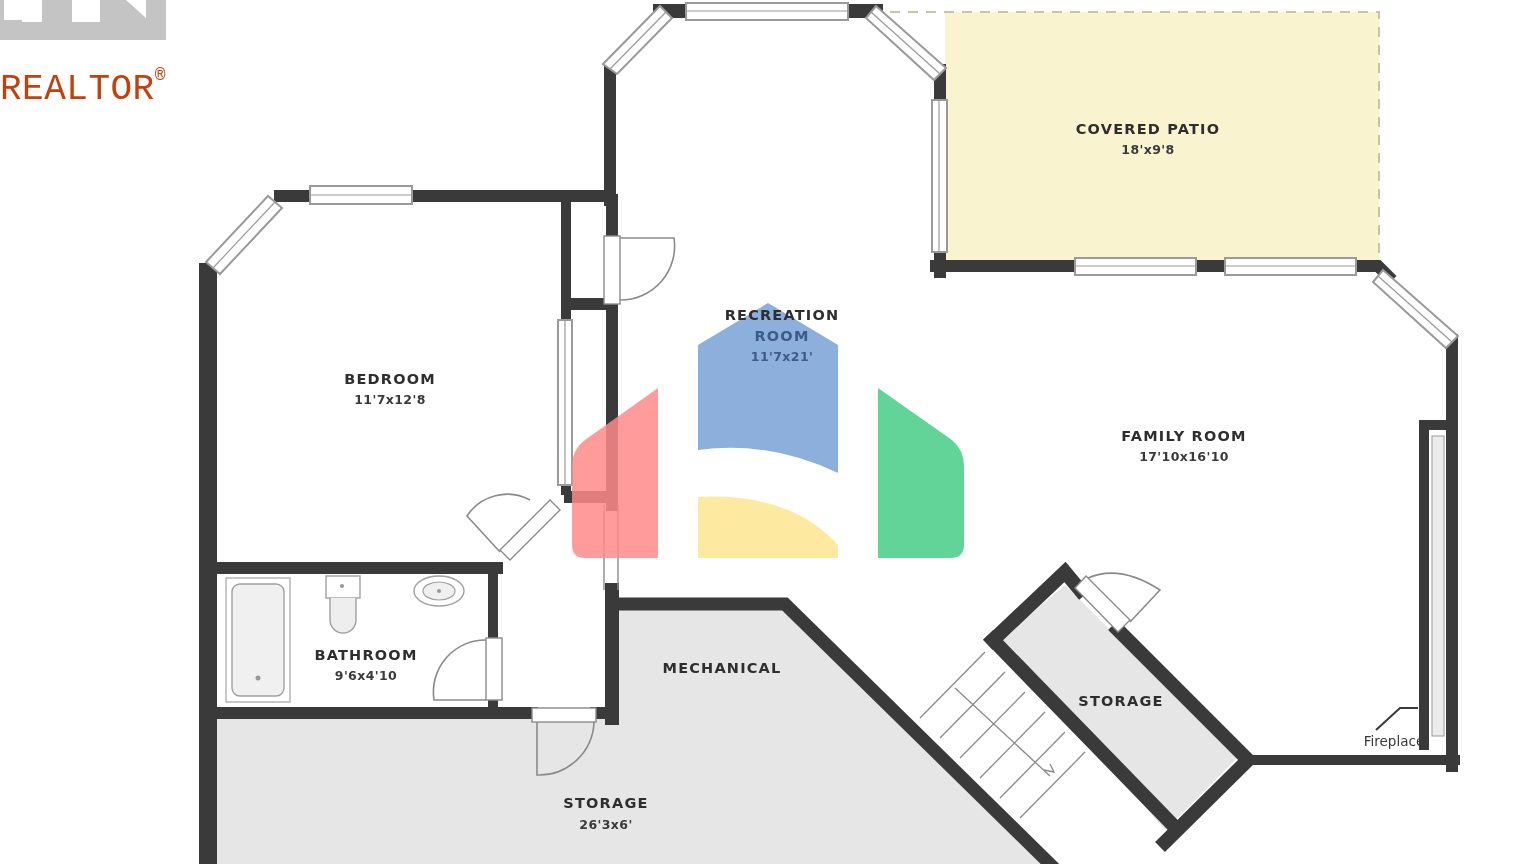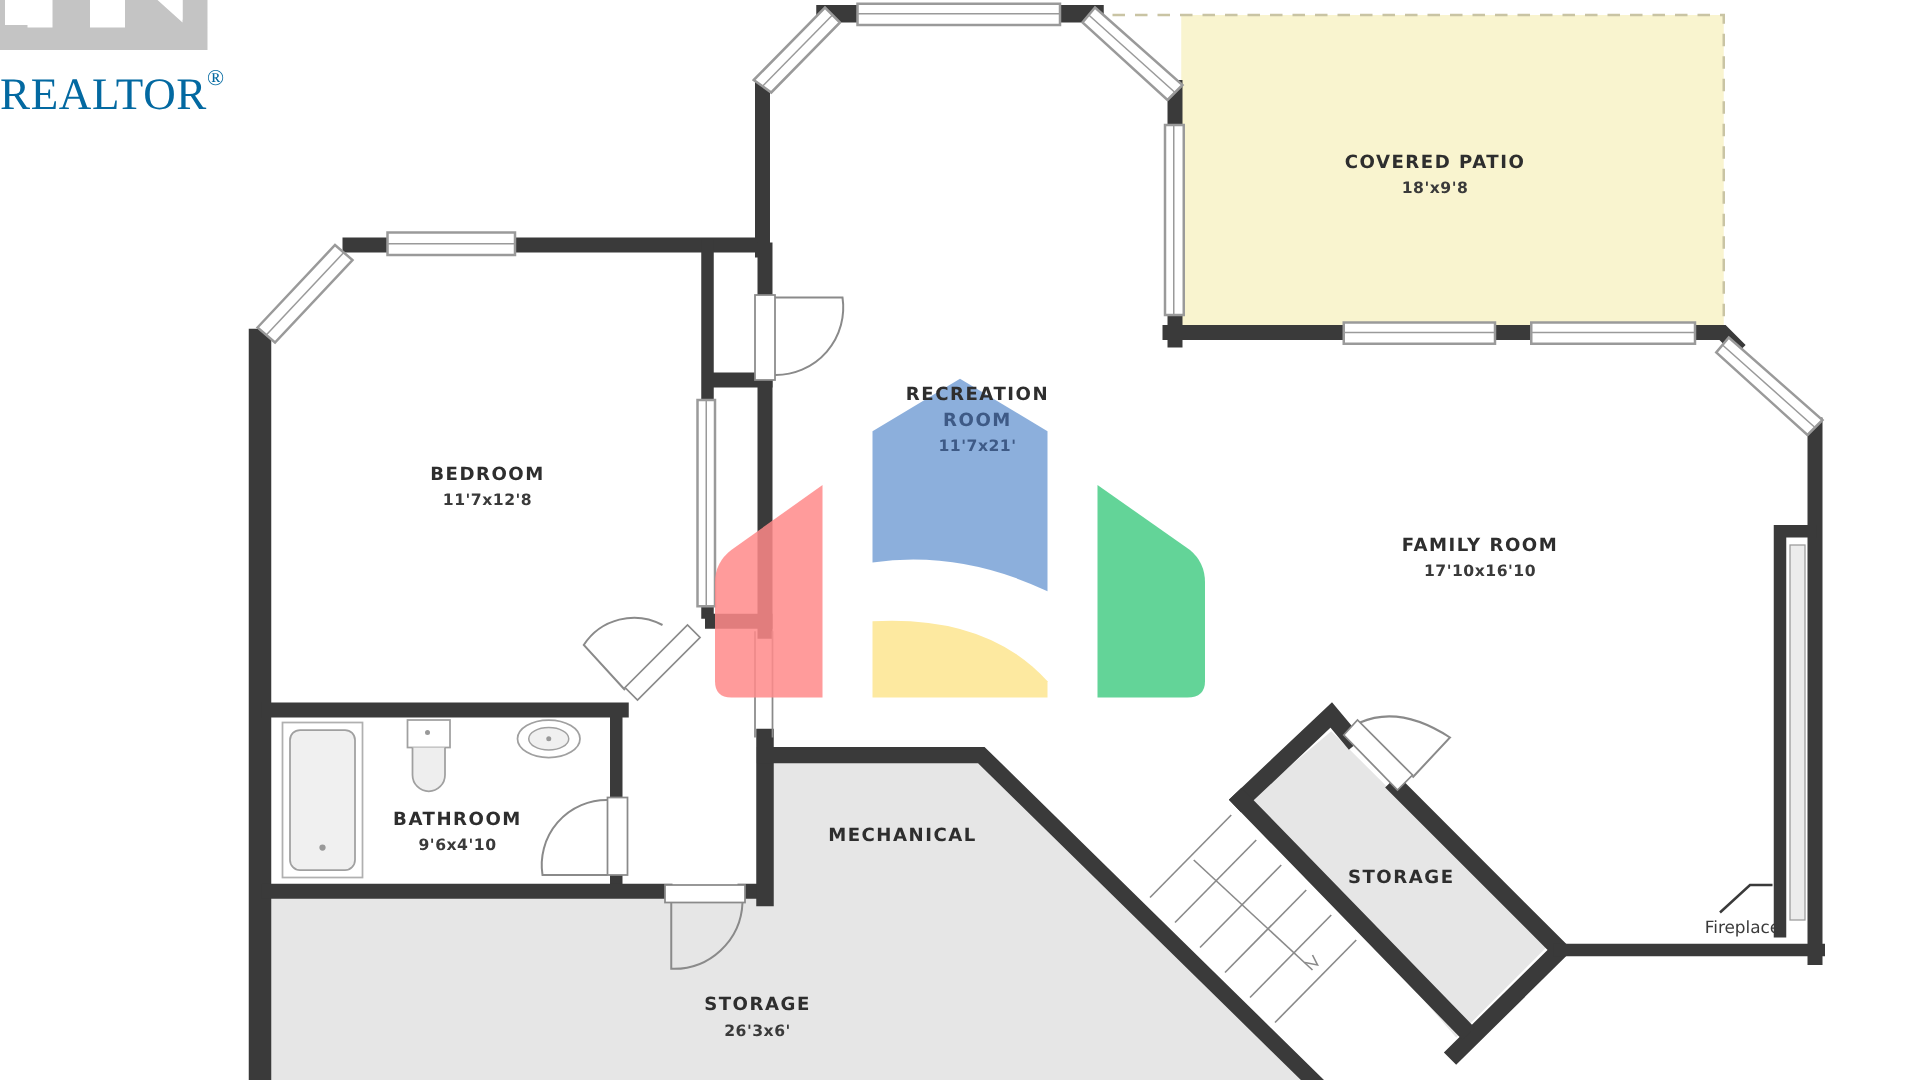--- a/index.html
+++ b/index.html
@@ -6,21 +6,21 @@
   body { width:1536px; height:864px; overflow:hidden; position:relative; font-family:"DejaVu Sans", sans-serif; }
   #plan { position:absolute; left:0; top:0; width:1536px; height:864px; }
   .wall { fill:none; stroke:#3a3a3a; stroke-linecap:square; stroke-linejoin:miter; }
   .win-outer { stroke:#9a9a9a; stroke-width:2; fill:#ffffff; }
   .win-line { stroke:#9a9a9a; stroke-width:1.2; }
   .door-arc { fill:none; stroke:#8a8a8a; stroke-width:1.6; }
   .door-leaf { fill:#ffffff; stroke:#8a8a8a; stroke-width:1.4; }
   .room-name { font-family:"DejaVu Sans", sans-serif; font-weight:bold; font-size:14.5px; letter-spacing:1.2px; fill:#2e2e2e; text-anchor:middle; }
   .room-dim { font-family:"DejaVu Sans", sans-serif; font-weight:bold; font-size:12.5px; fill:#3a3a3a; text-anchor:middle; letter-spacing:0.4px; }
   .small-label { font-family:"DejaVu Sans", sans-serif; font-size:13.5px; fill:#3a3a3a; text-anchor:middle; }
-  .realtor { position:absolute; left:0; top:48px; font-family:Liberation Serif, serif; font-size:36px; color:#0369a1; letter-spacing:0.5px; line-height:40px; }
+  .realtor { position:absolute; left:0; top:61px; font-family:Liberation Mono, monospace; font-size:36px; color:#c2410c; letter-spacing:0.5px; line-height:40px; }
   .realtor sup { font-size:18px; position:relative; top:-6px; }
   .realtor-logo { position:absolute; left:0; top:0; width:172px; height:46px; }
 </style>
 </head>
 <body>
 
 <svg class="realtor-logo" viewBox="0 0 172 46">
   <rect x="0" y="0" width="172" height="46" fill="none"></rect>
   <path d="M0 0 V40 H166 V0 H146 V18 L126 0 H100 V22 H72 V0 H42 V22 H22 V0 Z" fill="#c4c4c4"></path>
   <path d="M4 0 V20 H40 V0 Z" fill="#ffffff"></path>

